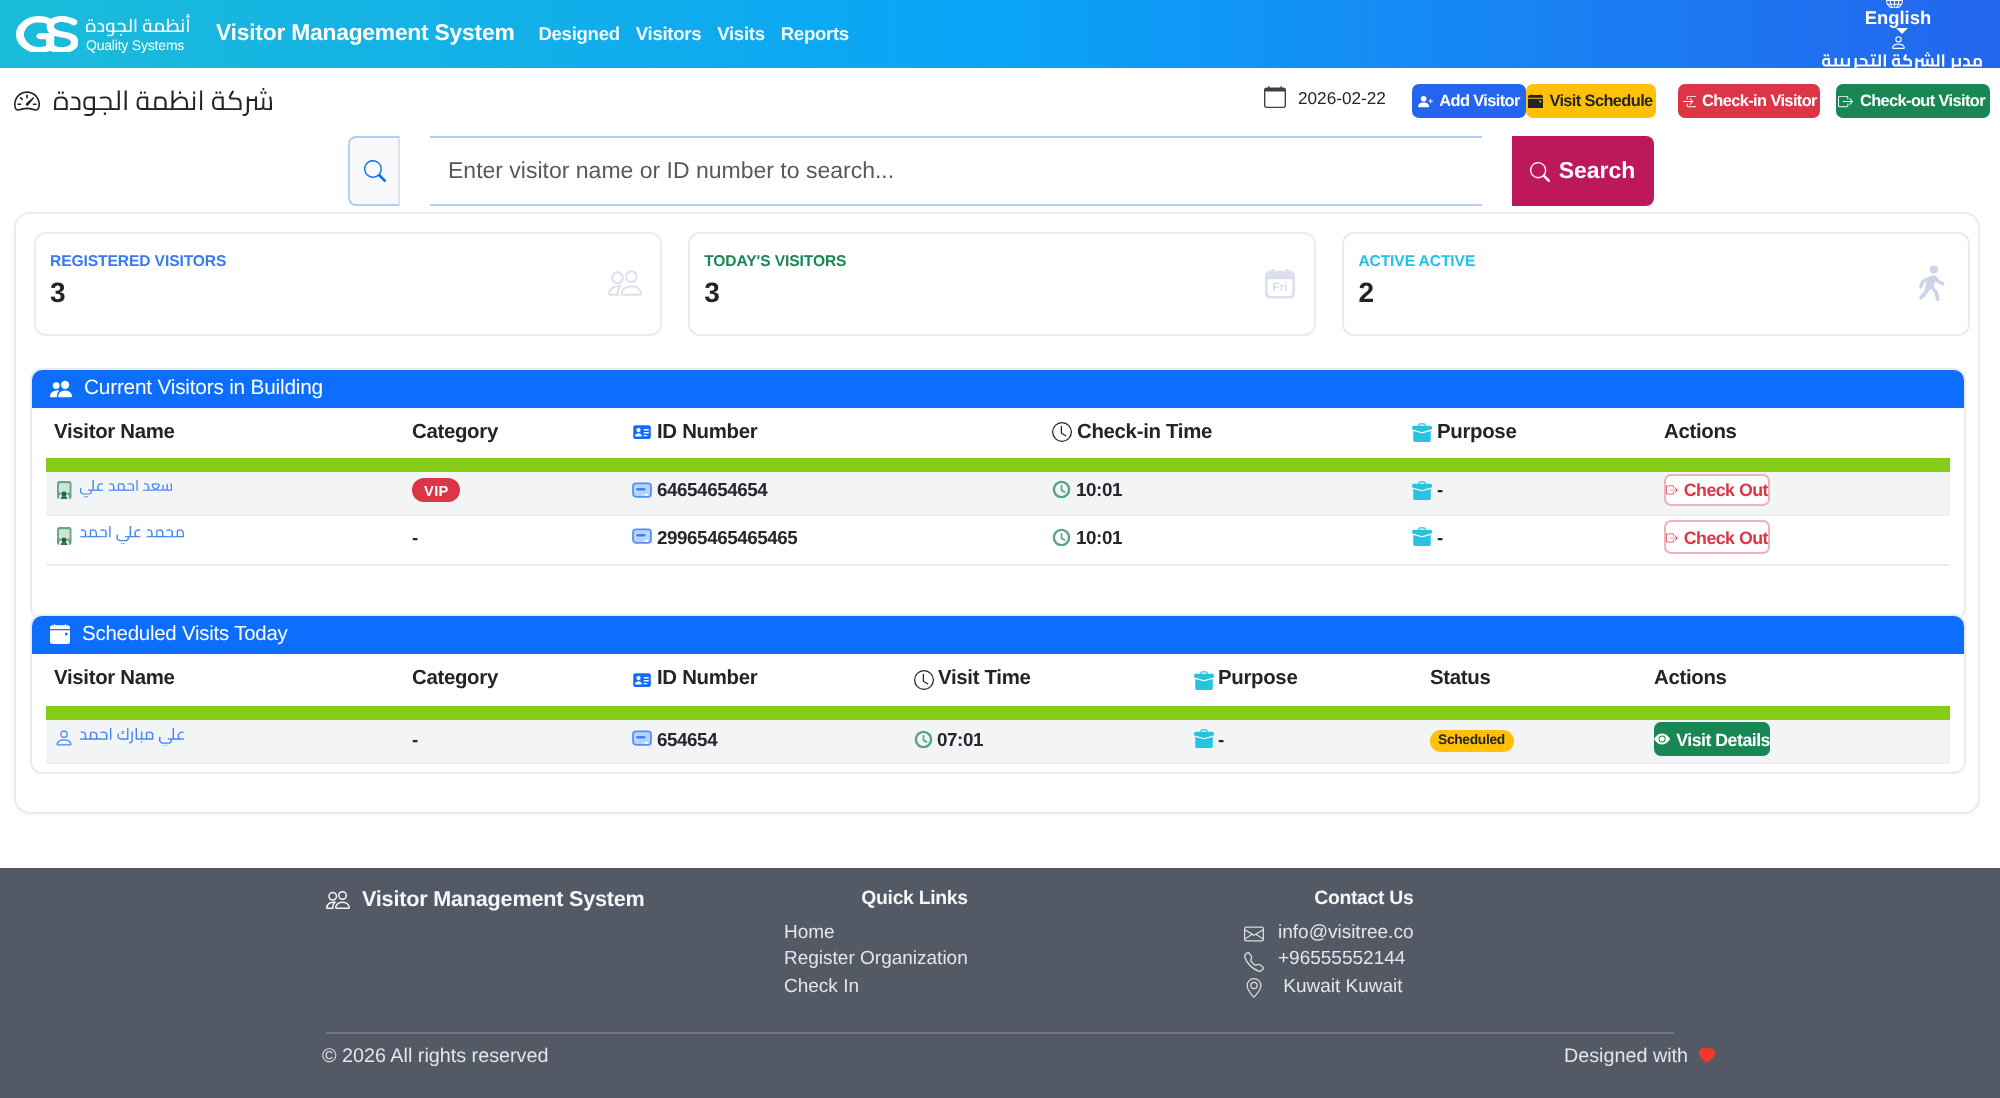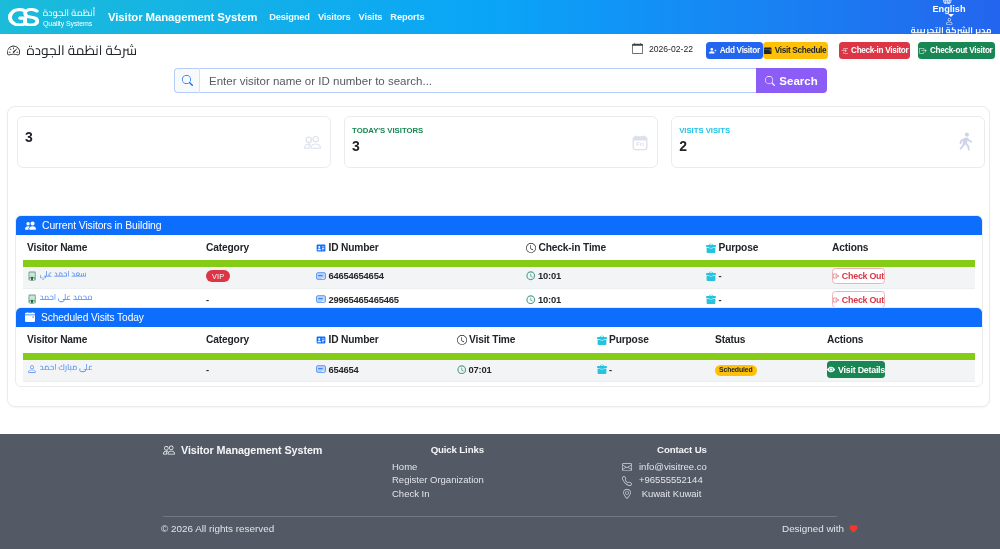--- a/index.html
+++ b/index.html
@@ -19,25 +19,25 @@
 .ptitle .ar-title { margin-left:7px; margin-top:1px; }
 .dt { position:absolute; left:632px; top:9px; display:flex; align-items:center; color:#212529; font-size:8.6px; }
 .dt svg { margin-right:6px; color:#3c4043; }
 .btn { position:absolute; top:8px; height:17px; display:flex; align-items:center; justify-content:center; border-radius:3.5px; font-size:8.2px; font-weight:bold; color:#fff; letter-spacing:-.3px; white-space:nowrap; }
 .btn svg { margin-right:3px; flex:none; }
 .btn.blue { left:706px; width:57px; background:#2365ee; }
 .btn.yellow { left:762.5px; width:65.5px; background:#ffc107; color:#212529; }
 .btn.red { left:839px; width:71px; background:#dc3545; }
 .btn.green { left:917.5px; width:77px; background:#198754; }
 
-.search { position:absolute; left:174px; top:68px; width:653px; height:25px; display:flex; }
+.search { position:absolute; left:174px; top:68px; width:653px; height:35px; display:flex;gap:15px; }
 .search .addon { width:26px; background:#f8f9fa; border:1px solid #b6cdf9; border-right:1px solid #dee2e6; border-radius:4px 0 0 4px; display:flex; align-items:center; justify-content:center; color:#0d6efd; }
 .search input { flex:1; border:1px solid #b6cdf9; border-left:none; border-right:none; font-size:11.5px; padding-left:9px; color:#495057; outline:none; font-family:"Liberation Sans",sans-serif; }
 .search input::placeholder { color:#555a60; }
-.search .sbtn { width:71px; background:#8b5cf6; border-radius:0 4px 4px 0; color:#fff; font-size:11.5px; font-weight:bold; display:flex; align-items:center; justify-content:center; }
+.search .sbtn { width:71px; background:#be185d; border-radius:0 4px 4px 0; color:#fff; font-size:11.5px; font-weight:bold; display:flex; align-items:center; justify-content:center; }
 .search .sbtn svg { margin-right:4px; }
 
 .panel { position:absolute; left:7px; top:106px; width:983px; height:301px; background:#fff; border:1px solid #e9ecef; border-radius:8px; box-shadow:0 1px 2px rgba(0,0,0,.04); }
 .cards { position:absolute; left:9px; top:9px; display:flex; gap:13.5px; }
 .scard { width:313.6px; height:52px; background:#fff; border:1px solid #e9ecef; border-radius:6px; padding:9px 12px 0 7px; position:relative; }
 .scard .lbl { font-size:7.8px; font-weight:bold; letter-spacing:-.05px; }
 .scard .val { font-size:14px; font-weight:bold; color:#212529; margin-top:3px; }
 .scard .ic { position:absolute; right:8.5px; top:50%; transform:translateY(-50%); color:#dcdfed; }
 .c1 .lbl { color:#3a7af0; } .c2 .lbl { color:#198754; } .c3 .lbl { color:#21c2e8; }
 
@@ -47,21 +47,21 @@
 .tbody { padding:0 7px 0 7px; }
 table { border-collapse:collapse; width:952px; table-layout:fixed; }
 th { text-align:left; font-size:10.2px; color:#212529; padding:0 0 0 4px; font-weight:bold; letter-spacing:-.15px; white-space:nowrap; }
 td { font-size:9.4px; font-weight:bold; color:#24272b; padding:0 2px 2px 4px; white-space:nowrap; letter-spacing:-.2px; }
 thead tr { height:28px; border-bottom:7px solid #84cc16; }
 tbody tr { height:25px; border-bottom:1px solid #eceff1; }
 tbody tr.odd { background:#f3f4f5; }
 th svg, td svg { margin-right:2.5px; }
 .thic { color:#0d6efd; }
 .namelink { color:#4384f4; }
-.vip { display:inline-block; background:#dc3545; color:#fff; font-size:7.3px; font-weight:normal; border-radius:6px; padding:2.5px 6px 2px; line-height:1; letter-spacing:.2px; }
+.vip { display:inline-block; background:#dc3545; color:#fff; font-size:7.3px; font-weight:bold; border-radius:6px; padding:2.5px 6px 2px; line-height:1; letter-spacing:.2px; }
 .sched { display:inline-block; background:#ffc107; color:#212529; font-size:6.9px; font-weight:bold; border-radius:6px; padding:2.5px 4px 2px; line-height:1; letter-spacing:-.15px; }
 .cobtn { display:inline-flex; align-items:center; justify-content:center; width:53px; height:16.5px; border:1px solid #eeb2ba; border-radius:3.5px; color:#dc3545; font-size:8.9px; font-weight:bold; background:#fff; letter-spacing:-.25px; }
 .cobtn svg { margin-right:3px; }
 .vdbtn { display:inline-flex; align-items:center; justify-content:center; width:58px; height:17.5px; background:#198754; border-radius:3.5px; color:#fff; font-size:8.9px; font-weight:bold; letter-spacing:-.25px; }
 .vdbtn svg { margin-right:3px; }
 .ct { color:#55a38c; }
 .bf { color:#25c3e0; }
 
 .footer { position:absolute; left:0; top:434px; width:1000px; height:115px; background:#535965; color:#fff; }
 .fcol { position:absolute; top:10px; }
@@ -161,47 +161,48 @@
     </div>
   <input placeholder="Enter visitor name or ID number to search..." style="">
   <div class="sbtn"><svg width="10" height="10" viewBox="0 0 16 16" fill="currentColor">
         <path d="M11.742 10.344a6.5 6.5 0 1 0-1.397 1.398h-.001c.03.04.062.078.098.115l3.85 3.85a1 1 0 0 0 1.415-1.414l-3.85-3.85a1.007 1.007 0 0 0-.115-.1zM12 6.5a5.5 5.5 0 1 1-11 0 5.5 5.5 0 0 1 11 0z"></path>
       </svg>Search</div>
 </div>
 
 <div class="panel">
   <div class="cards">
     <div class="scard c1">
+        <div class="lbl">REGISTERED VISITORS</div>
         <div class="val">3</div>
         <span class="ic"><svg width="17" height="17" viewBox="0 0 16 16" fill="currentColor">
             <path d="M15 14s1 0 1-1-1-4-5-4-5 3-5 4 1 1 1 1h8Zm-7.978-1A.261.261 0 0 1 7 12.996c.001-.264.167-1.03.76-1.72C8.312 10.629 9.282 10 11 10c1.717 0 2.687.63 3.24 1.276.593.69.758 1.457.76 1.72l-.008.002a.274.274 0 0 1-.014.002H7.022ZM11 7a2 2 0 1 0 0-4 2 2 0 0 0 0 4Zm3-2a3 3 0 1 1-6 0 3 3 0 0 1 6 0ZM6.936 9.28a5.88 5.88 0 0 0-1.23-.247A7.35 7.35 0 0 0 5 9c-4 0-5 3-5 4 0 .667.333 1 1 1h4.216A2.238 2.238 0 0 1 5 13c0-1.01.377-2.042 1.09-2.904.243-.294.526-.569.846-.816ZM4.92 10A5.493 5.493 0 0 0 4 13H1c0-.26.164-1.03.76-1.724.545-.636 1.492-1.256 3.16-1.275ZM1.5 5.5a3 3 0 1 1 6 0 3 3 0 0 1-6 0Zm3-2a2 2 0 1 0 0 4 2 2 0 0 0 0-4Z"></path>
           </svg></span>
       </div>
     <div class="scard c2">
         <div class="lbl">TODAY'S VISITORS</div>
         <div class="val">3</div>
         <span class="ic"><svg width="16" height="16" viewBox="0 0 16 16" fill="currentColor" style="color:#dcdfed">
             <rect x="1.2" y="2" width="13.6" height="12.6" rx="2" fill="none" stroke="currentColor" stroke-width="1.3"></rect>
             <path d="M1.2 4a2 2 0 0 1 2-2h9.6a2 2 0 0 1 2 2v1.6H1.2z"></path>
             <rect x="3.6" y="0.4" width="1.6" height="2.8" rx=".8"></rect>
             <rect x="10.8" y="0.4" width="1.6" height="2.8" rx=".8"></rect>
             <text x="8" y="11.3" text-anchor="middle" font-family="Liberation Sans" font-size="6" font-weight="bold" fill="currentColor">Fri</text>
           </svg></span>
       </div>
     <div class="scard c3">
-        <div class="lbl">VISITS VISITS</div>
+        <div class="lbl">ACTIVE ACTIVE</div>
         <div class="val">2</div>
         <span class="ic"><svg width="19" height="19" viewBox="0 0 16 16" fill="currentColor" style="color:#cdd3e8">
             <circle cx="9.2" cy="1.9" r="1.7"></circle>
             <path d="M7.8 4.6c.9-.5 2.1-.3 2.7.5l.9 1.2 1.9 1c.4.2.5.7.3 1-.2.4-.7.5-1 .3l-2.1-1.1-.7-.9-.6 2.6 1.5 1.7c.1.1.2.3.2.4l.7 3.1c.1.4-.2.8-.6.9-.4.1-.8-.2-.9-.6l-.6-2.9-1.6-1.8-1.5 2-2 2.3c-.3.3-.8.4-1.1.1-.3-.3-.4-.7-.1-1.1l2-2.4.9-3.9-.9.5-.7 1.9c-.1.4-.6.6-1 .5-.4-.2-.6-.6-.5-1l.8-2.2c.1-.2.2-.3.4-.4z"></path>
           </svg></span>
       </div>
   </div>
 
-  <div class="tcard" style="top:76.5px; height:126px;margin-top:31px;">
+  <div class="tcard" style="top:76.5px; height:126px;">
     <div class="bar"><svg width="11" height="11" viewBox="0 0 16 16" fill="currentColor">
           <path d="M7 14s-1 0-1-1 1-4 5-4 5 3 5 4-1 1-1 1H7Zm4-6a3 3 0 1 0 0-6 3 3 0 0 0 0 6Zm-5.784 6A2.238 2.238 0 0 1 5 13c0-1.355.68-2.75 1.936-3.72A6.325 6.325 0 0 0 5 9c-4 0-5 3-5 4s1 1 1 1h4.216ZM4.5 8a2.5 2.5 0 1 0 0-5 2.5 2.5 0 0 0 0 5Z"></path>
         </svg>Current Visitors in Building</div>
     <div class="tbody">
         <table>
       <colgroup>
             <col style="width:179px">
             <col style="width:110px">
             <col style="width:210px">
             <col style="width:180px">

